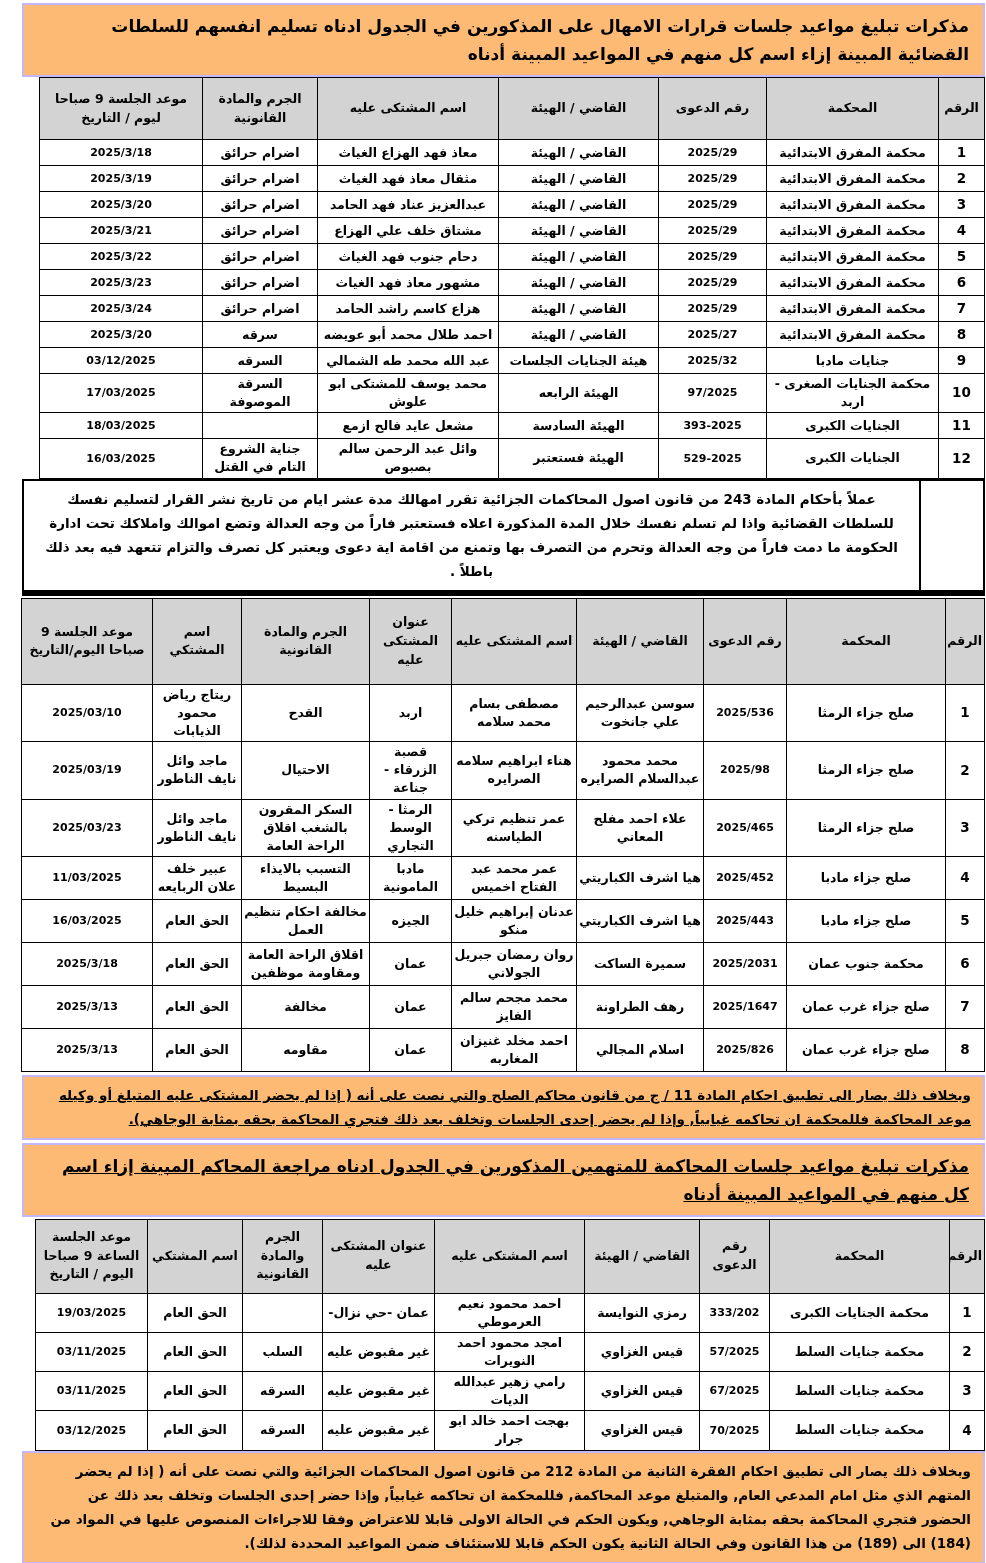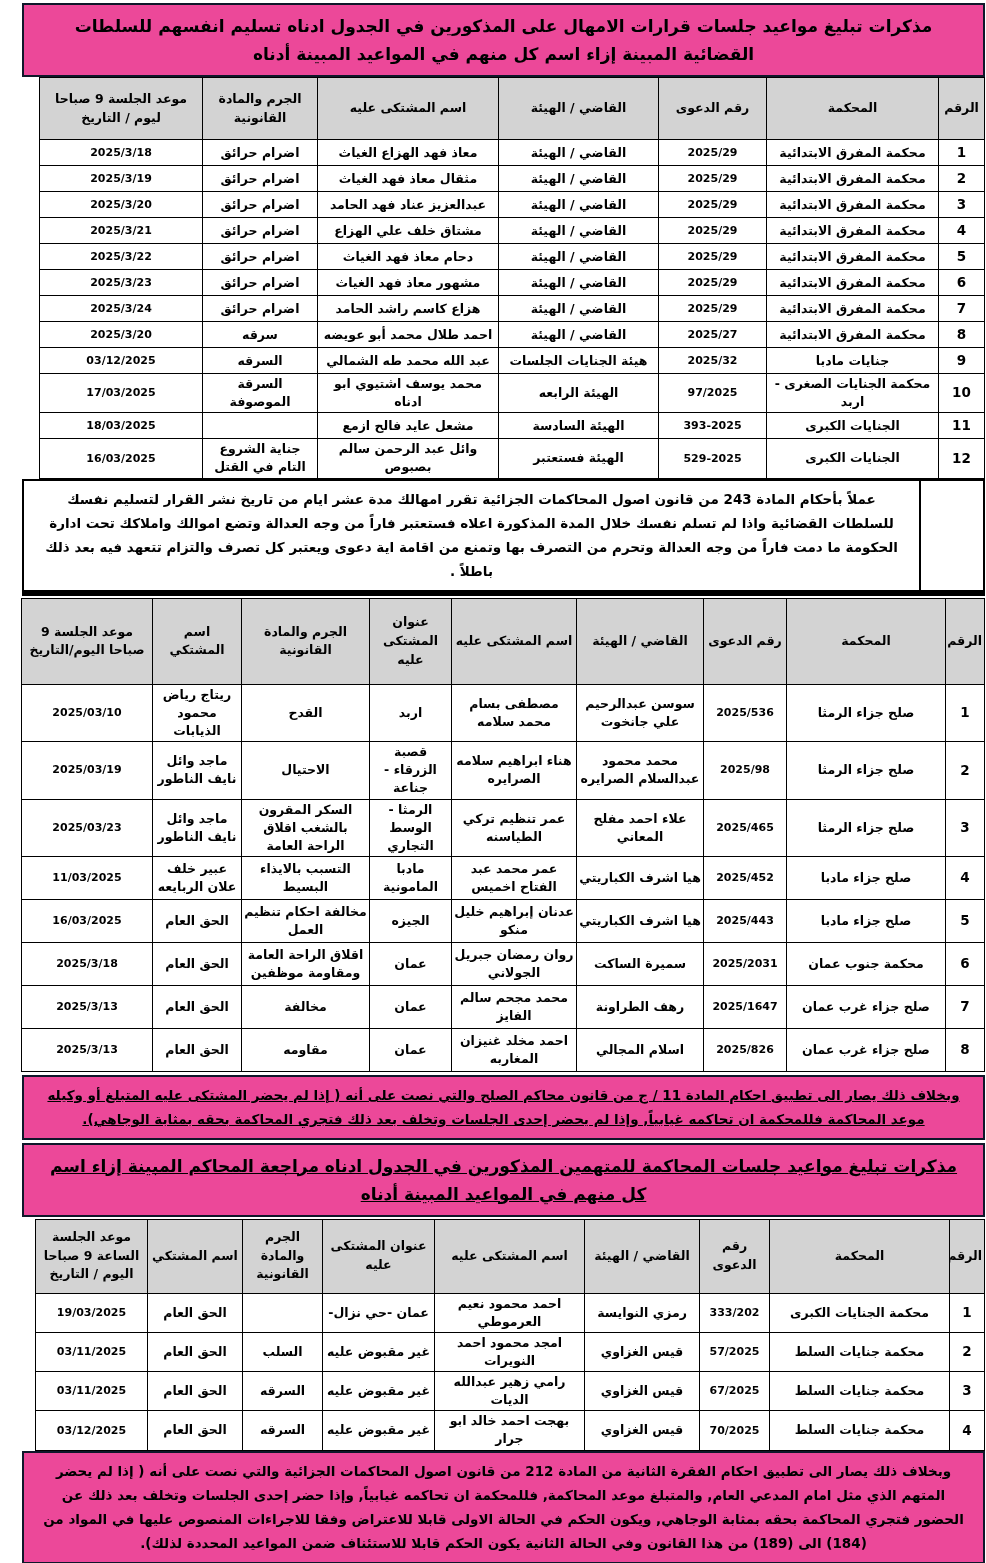--- a/index.html
+++ b/index.html
@@ -5,23 +5,22 @@
   html,body{margin:0;padding:0;background:#ffffff;}
   body{
     width:986px;
     font-family:"DejaVu Sans","Liberation Sans",sans-serif;
     font-weight:700;
     color:#000;
     direction:rtl;
   }
   .page{width:963px;margin:3px 1px 0 auto;}
   .box{
-    border:2px solid #0f172a;
-    background:#ec4899;
-    text-align:center;
+    border:2px solid #c4b5fd;
+    background:#fdba74;
   }
   .title-box{
     font-size:17px;
     line-height:1.65;
     padding:7px 14px;
   }
   .note-box{
     font-size:13.5px;
     line-height:1.8;
     padding:6px 12px;
@@ -134,21 +133,21 @@
           <td>القاضي / الهيئة</td>
           <td>مشتاق خلف علي الهزاع</td>
           <td>اضرام حرائق</td>
           <td>2025/3/21</td>
         </tr>
         <tr>
           <td>5</td>
           <td>محكمة المفرق الابتدائية</td>
           <td>2025/29</td>
           <td>القاضي / الهيئة</td>
-          <td>دحام معاذ فهد الغياث</td>
+          <td>دحام جنوب فهد الغياث</td>
           <td>اضرام حرائق</td>
           <td>2025/3/22</td>
         </tr>
         <tr>
           <td>6</td>
           <td>محكمة المفرق الابتدائية</td>
           <td>2025/29</td>
           <td>القاضي / الهيئة</td>
           <td>مشهور معاذ فهد الغياث</td>
           <td>اضرام حرائق</td>
@@ -179,21 +178,21 @@
           <td>هيئة الجنايات الجلسات</td>
           <td>عبد الله محمد طه الشمالي</td>
           <td>السرقه</td>
           <td>03/12/2025</td>
         </tr>
         <tr>
           <td>10</td>
           <td>محكمة الجنايات الصغرى - اربد</td>
           <td>97/2025</td>
           <td>الهيئة الرابعه</td>
-          <td>محمد يوسف اشتيوي ابو ادناه</td>
+          <td>محمد يوسف للمشتكى ابو علوش</td>
           <td>السرقة الموصوفة</td>
           <td>17/03/2025</td>
         </tr>
         <tr>
           <td>11</td>
           <td>الجنايات الكبرى</td>
           <td>393-2025</td>
           <td>الهيئة السادسة</td>
           <td>مشعل عايد فالح ازمع</td>
           <td></td>

